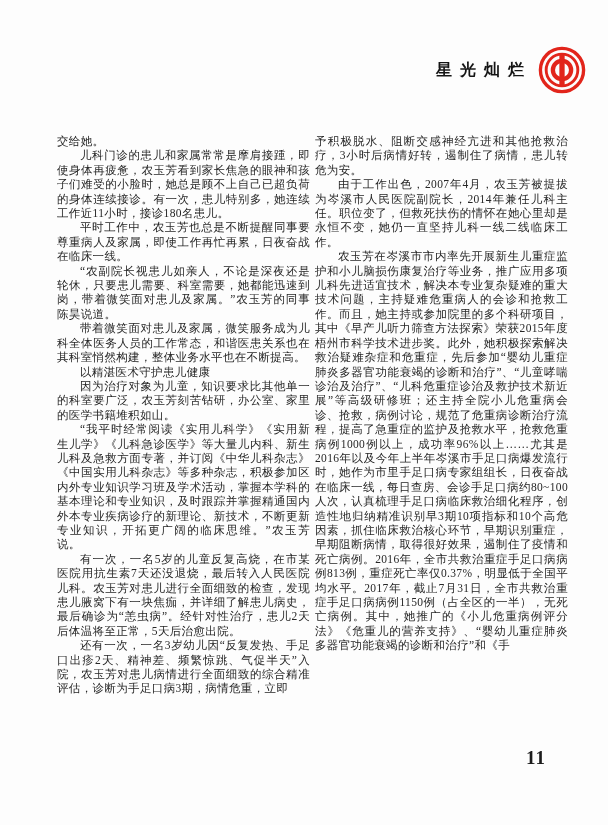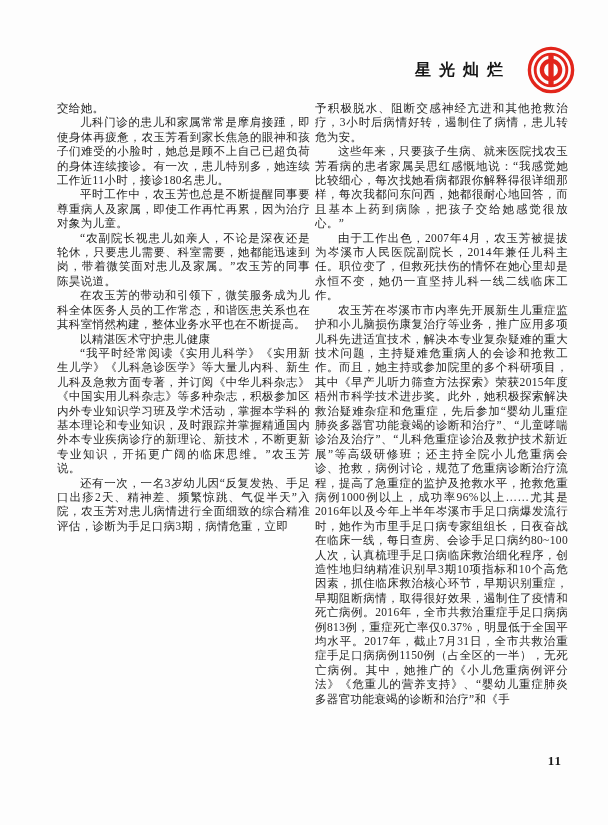--- a/index.html
+++ b/index.html
@@ -10,24 +10,24 @@
   }
   .page {
     position: relative;
     width: 608px; height: 825px;
     background: #fdfdfd;
     overflow: hidden;
   }
   
   .header {
     position: absolute;
-    top: 46px; right: 33px;
+    top: 46px; right: 22px;
     display: flex;
     align-items: center;
-    gap: 16px;
+    gap: 6px;
   }
   .header-title {
     font-size: 16px;
     font-weight: bold;
     color: #141414;
     letter-spacing: 8px;
     white-space: nowrap;
   }
   .logo { width: 48px; height: 48px; display: inline-block; }
   .logo svg { width: 48px; height: 48px; display: block; }
@@ -43,27 +43,27 @@
   .para {
     margin: 0;
     font-size: 11.5px;
     line-height: 14.4px;
     letter-spacing: 0.35px;
     color: #262626;
     text-align: justify;
     text-justify: inter-ideograph;
     text-indent: 2em;
   }
-  .para.continuation { text-indent: 0; }
+  .para.continuation { text-indent: 0; margin-top: 33px; }
   .para.subheading { font-weight: normal; }
   
   .page-number {
     position: absolute;
-    right: 46px; bottom: 56px;
-    font-size: 13px;
+    right: 62px; bottom: 56px;
+    font-size: 19px;
     font-weight: bold;
     color: #1c1c1c;
     letter-spacing: 1px;
   }
 </style>
 </head>
 <body>
 
 <div class="page">
 
@@ -76,30 +76,31 @@
         <circle cx="50" cy="50" r="19" fill="none" stroke="#e2251b" stroke-width="9"></circle>
         <rect x="44.5" y="17" width="11" height="66" fill="#e2251b"></rect>
       </svg>
     </span>
   </div>
 
   <div class="columns">
     <div class="col" id="col-left">
         <p class="para continuation">交给她。</p>
         <p class="para body">儿科门诊的患儿和家属常常是摩肩接踵，即使身体再疲惫，农玉芳看到家长焦急的眼神和孩子们难受的小脸时，她总是顾不上自己已超负荷的身体连续接诊。有一次，患儿特别多，她连续工作近11小时，接诊180名患儿。</p>
-        <p class="para body">平时工作中，农玉芳也总是不断提醒同事要尊重病人及家属，即使工作再忙再累，因为治疗对象为儿童。</p>
+        <p class="para body">平时工作中，农玉芳也总是不断提醒同事要尊重病人及家属，即使工作再忙再累，日夜奋战在临床一线。</p>
         <p class="para body">“农副院长视患儿如亲人，不论是深夜还是轮休，只要患儿需要、科室需要，她都能迅速到岗，带着微笑面对患儿及家属。”农玉芳的同事陈昊说道。</p>
-        <p class="para body">在农玉芳的带动和引领下，微笑服务成为儿科全体医务人员的工作常态，和谐医患关系也在其科室悄然构建，整体业务水平也在不断提高。</p>
+        <p class="para body">带着微笑面对患儿及家属，微笑服务成为儿科全体医务人员的工作常态，和谐医患关系也在其科室悄然构建，整体业务水平也在不断提高。</p>
         <p class="para subheading">以精湛医术守护患儿健康</p>
+        <p class="para body">因为治疗对象为儿童，知识要求比其他单一的科室要广泛，农玉芳刻苦钻研，办公室、家里的医学书籍堆积如山。</p>
         <p class="para body">“我平时经常阅读《实用儿科学》《实用新生儿学》《儿科急诊医学》等大量儿内科、新生儿科及急救方面专著，并订阅《中华儿科杂志》《中国实用儿科杂志》等多种杂志，积极参加区内外专业知识学习班及学术活动，掌握本学科的基本理论和专业知识，及时跟踪并掌握精通国内外本专业疾病诊疗的新理论、新技术，不断更新专业知识，开拓更广阔的临床思维。”农玉芳说。</p>
+        <p class="para body">有一次，一名5岁的儿童反复高烧，在市某医院用抗生素7天还没退烧，最后转入人民医院儿科。农玉芳对患儿进行全面细致的检查，发现患儿腋窝下有一块焦痂，并详细了解患儿病史，最后确诊为“恙虫病”。经针对性治疗，患儿2天后体温将至正常，5天后治愈出院。</p>
         <p class="para body">还有一次，一名3岁幼儿因“反复发热、手足口出疹2天、精神差、频繁惊跳、气促半天”入院，农玉芳对患儿病情进行全面细致的综合精准评估，诊断为手足口病3期，病情危重，立即</p>
       </div>
     <div class="col" id="col-right">
         <p class="para continuation">予积极脱水、阻断交感神经亢进和其他抢救治疗，3小时后病情好转，遏制住了病情，患儿转危为安。</p>
-        <p class="para body">这些年来，只要孩子生病、就来医院找农玉芳看病的患者家属吴思红感慨地说：“我感觉她比较细心，每次找她看病都跟你解释得很详细那样，每次我都问东问西，她都很耐心地回答，而且基本上药到病除，把孩子交给她感觉很放心。”</p>
         <p class="para body">由于工作出色，2007年4月，农玉芳被提拔为岑溪市人民医院副院长，2014年兼任儿科主任。职位变了，但救死扶伤的情怀在她心里却是永恒不变，她仍一直坚持儿科一线二线临床工作。</p>
         <p class="para body">农玉芳在岑溪市市内率先开展新生儿重症监护和小儿脑损伤康复治疗等业务，推广应用多项儿科先进适宜技术，解决本专业复杂疑难的重大技术问题，主持疑难危重病人的会诊和抢救工作。而且，她主持或参加院里的多个科研项目，其中《早产儿听力筛查方法探索》荣获2015年度梧州市科学技术进步奖。此外，她积极探索解决救治疑难杂症和危重症，先后参加“婴幼儿重症肺炎多器官功能衰竭的诊断和治疗”、“儿童哮喘诊治及治疗”、“儿科危重症诊治及救护技术新近展”等高级研修班；还主持全院小儿危重病会诊、抢救，病例讨论，规范了危重病诊断治疗流程，提高了急重症的监护及抢救水平，抢救危重病例1000例以上，成功率96%以上……尤其是2016年以及今年上半年岑溪市手足口病爆发流行时，她作为市里手足口病专家组组长，日夜奋战在临床一线，每日查房、会诊手足口病约80~100人次，认真梳理手足口病临床救治细化程序，创造性地归纳精准识别早3期10项指标和10个高危因素，抓住临床救治核心环节，早期识别重症，早期阻断病情，取得很好效果，遏制住了疫情和死亡病例。2016年，全市共救治重症手足口病病例813例，重症死亡率仅0.37%，明显低于全国平均水平。2017年，截止7月31日，全市共救治重症手足口病病例1150例（占全区的一半），无死亡病例。其中，她推广的《小儿危重病例评分法》《危重儿的营养支持》、“婴幼儿重症肺炎多器官功能衰竭的诊断和治疗”和《手</p>
       </div>
   </div>
 
   <div class="page-number">11</div>
 
 </div>
 
 </body></html>

